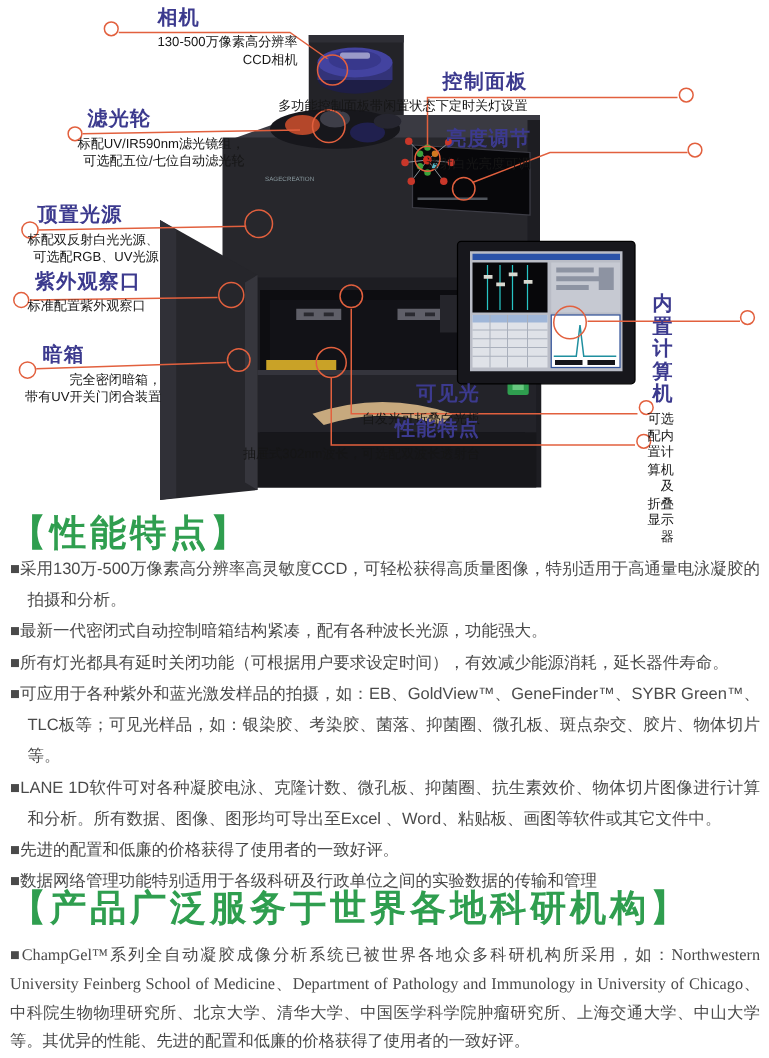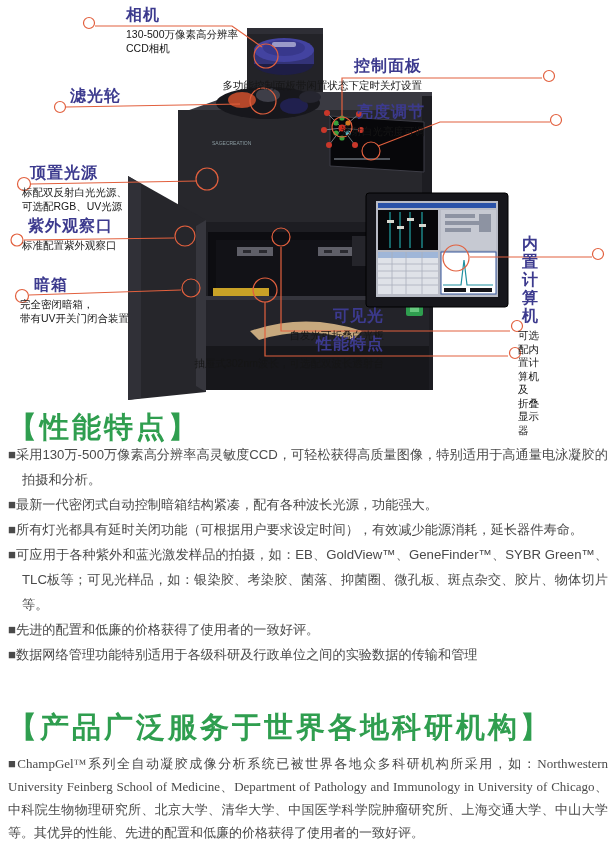--- a/index.html
+++ b/index.html
@@ -2,21 +2,21 @@
 <html><head>
 <meta charset="utf-8">
 <style>
   html,body{margin:0;padding:0;}
   body{font-family:"Liberation Sans","DejaVu Sans",sans-serif;background:#fff;}
   .page{position:relative;width:615px;height:846px;background:#fff;overflow:hidden;}
   .fig{position:absolute;left:0;top:0;width:492px;height:410px;}
   .fig-svg{position:absolute;left:0;top:0;}
   .callout{position:absolute;}
   .callout .t{font-size:16px;font-weight:bold;color:#3c3a8e;letter-spacing:1px;line-height:18px;}
-  .callout .d{font-size:10.5px;color:#161616;line-height:13.5px;margin-top:4px;white-space:pre-line;}
+  .callout .d{font-size:10.5px;color:#161616;line-height:13.5px;margin-top:4px;white-space:pre-line;text-align:right;}
   .ra{text-align:right;}
   .nowrap{white-space:nowrap;}
   .sec{position:absolute;left:8px;width:600px;}
   .sec h2{margin:0;font-size:29px;font-weight:bold;color:#2f9e4f;letter-spacing:3px;line-height:30px;}
   .bullets{}
   .bullet{font-size:13.2px;line-height:25px;color:#4a4a4a;text-align:justify;padding-left:14px;text-indent:-14px;}
   .body2{margin-top:10px;font-size:13px;line-height:23px;color:#4a4a4a;text-align:justify;}
 </style>
 </head>
 <body>
@@ -185,20 +185,22 @@
       </g>
     </svg>
 
     <div class="callout" style="left:126px;top:6px;">
       <div class="t">相机</div>
       <div class="d">130-500万像素高分辨率
 CCD相机</div>
     </div>
     <div class="callout" style="left:62px;top:87px;">
       <div class="t" style="margin-left:8px;">滤光轮</div>
+      <div class="d">标配UV/IR590nm滤光镜组，
+可选配五位/七位自动滤光轮</div>
     </div>
     <div class="callout" style="left:22px;top:164px;">
       <div class="t" style="margin-left:8px;">顶置光源</div>
       <div class="d">标配双反射白光光源、
 可选配RGB、UV光源</div>
     </div>
     <div class="callout" style="left:22px;top:217px;">
       <div class="t" style="margin-left:6px;">紫外观察口</div>
       <div class="d">标准配置紫外观察口</div>
     </div>
@@ -231,20 +233,21 @@
     </div>
   </div>
 
   <div class="sec" style="top:412px;">
     <h2>【性能特点】</h2>
     <div class="bullets">
       <div class="bullet">■采用130万-500万像素高分辨率高灵敏度CCD，可轻松获得高质量图像，特别适用于高通量电泳凝胶的拍摄和分析。</div>
       <div class="bullet">■最新一代密闭式自动控制暗箱结构紧凑，配有各种波长光源，功能强大。</div>
       <div class="bullet">■所有灯光都具有延时关闭功能（可根据用户要求设定时间），有效减少能源消耗，延长器件寿命。</div>
       <div class="bullet">■可应用于各种紫外和蓝光激发样品的拍摄，如：EB、GoldView™、GeneFinder™、SYBR Green™、TLC板等；可见光样品，如：银染胶、考染胶、菌落、抑菌圈、微孔板、斑点杂交、胶片、物体切片等。</div>
+      <div class="bullet">■LANE 1D软件可对各种凝胶电泳、克隆计数、微孔板、抑菌圈、抗生素效价、物体切片图像进行计算和分析。所有数据、图像、图形均可导出至Excel 、Word、粘贴板、画图等软件或其它文件中。</div>
       <div class="bullet">■先进的配置和低廉的价格获得了使用者的一致好评。</div>
       <div class="bullet">■数据网络管理功能特别适用于各级科研及行政单位之间的实验数据的传输和管理</div>
     </div>
   </div>
 
   <div class="sec" style="top:712px;font-family:Liberation Serif, serif;">
     <h2>【产品广泛服务于世界各地科研机构】</h2>
     <div class="body2">■ChampGel™系列全自动凝胶成像分析系统已被世界各地众多科研机构所采用，如：Northwestern University Feinberg School of Medicine、Department of Pathology and Immunology in University of Chicago、中科院生物物理研究所、北京大学、清华大学、中国医学科学院肿瘤研究所、上海交通大学、中山大学等。其优异的性能、先进的配置和低廉的价格获得了使用者的一致好评。</div>
   </div>
 

